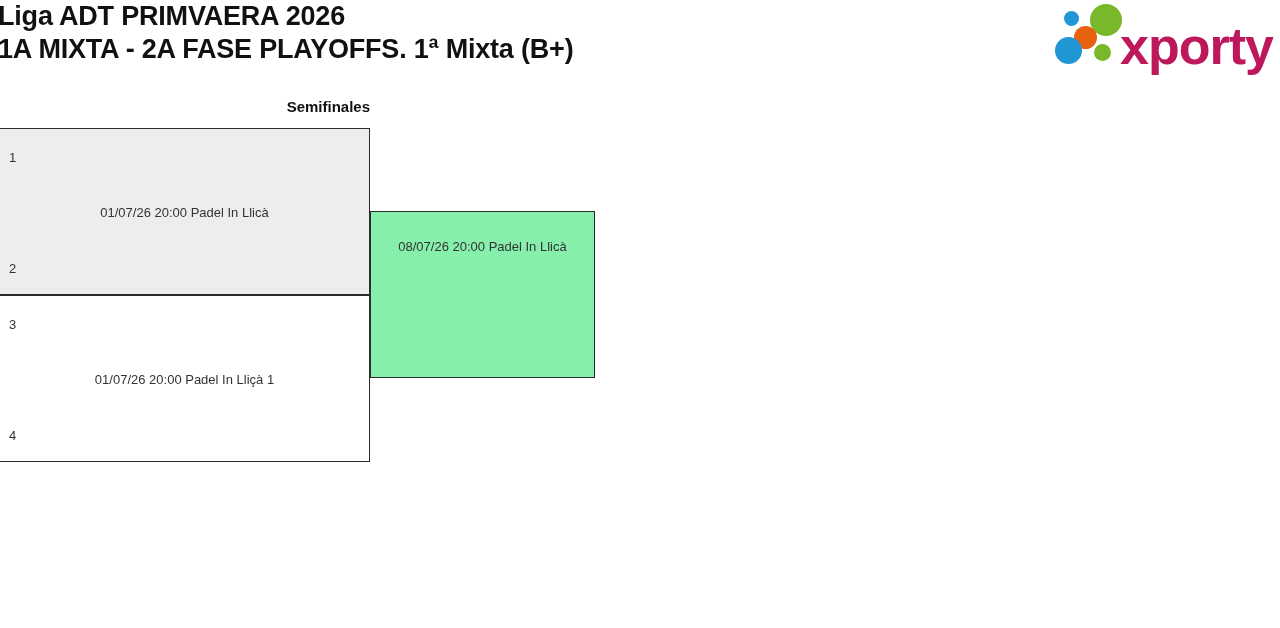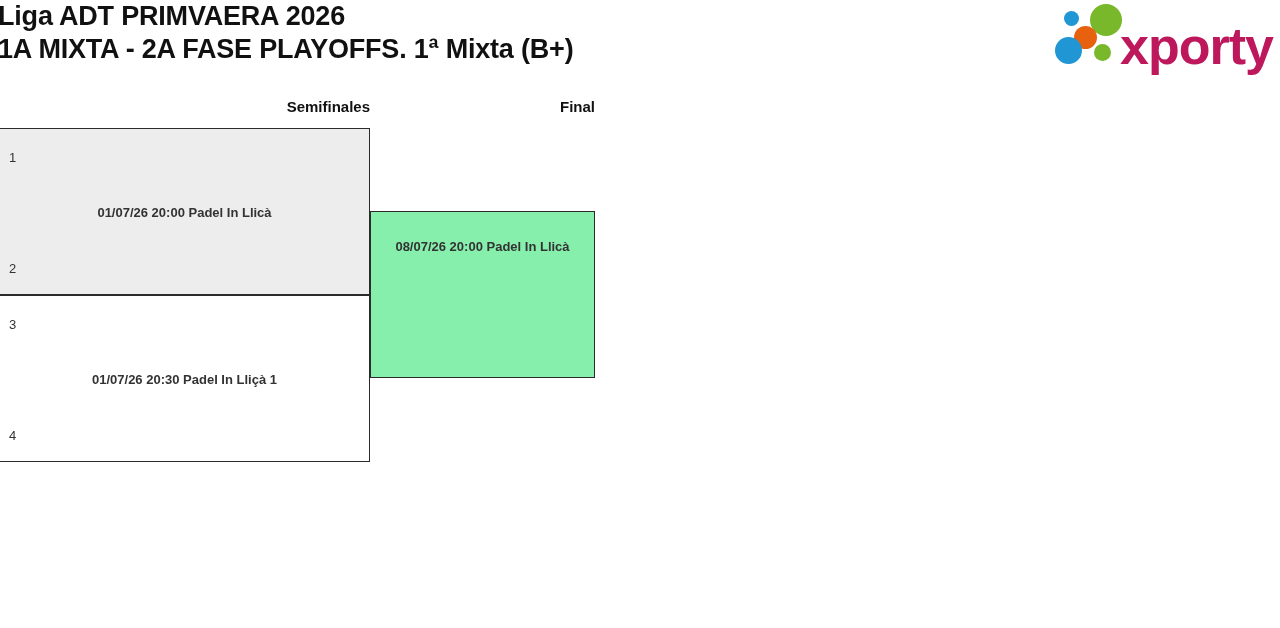--- a/index.html
+++ b/index.html
@@ -108,21 +108,20 @@
 
   .match-info {
     position: absolute;
     left: 0;
     width: 100%;
     padding: 0 14px;
     font-size: 13px;
     color: #333333;
     text-align: center;
     line-height: 19px;
-    font-weight: bold;
   }
   .info-sf  { top: 74px; }
   .info-fin { top: 25px; }
 </style>
 </head>
 <body>
 
 <div class="page">
 
   <div class="header">
@@ -137,31 +136,30 @@
         <span class="dot dot-green-lg"></span>
         <span class="dot dot-orange"></span>
         <span class="dot dot-blue-lg"></span>
         <span class="dot dot-green-sm"></span>
       </div>
       <div class="logo-text">xporty</div>
     </div>
   </div>
 
   <div class="round-label round-semis">Semifinales</div>
-  <div class="round-label round-final">Final</div>
 
   <div class="match match-sf1">
     <div class="seed seed-top">1</div>
     <div class="seed seed-bottom">2</div>
     <div class="match-info info-sf">01/07/26 20:00 Padel In Llicà</div>
   </div>
 
   <div class="match match-sf2">
     <div class="seed seed-top">3</div>
     <div class="seed seed-bottom">4</div>
-    <div class="match-info info-sf">01/07/26 20:30 Padel In Lliçà 1</div>
+    <div class="match-info info-sf">01/07/26 20:00 Padel In Lliçà 1</div>
   </div>
 
   <div class="match match-final">
     <div class="match-info info-fin">08/07/26 20:00 Padel In Llicà</div>
   </div>
 
 </div>
 
 </body></html>

